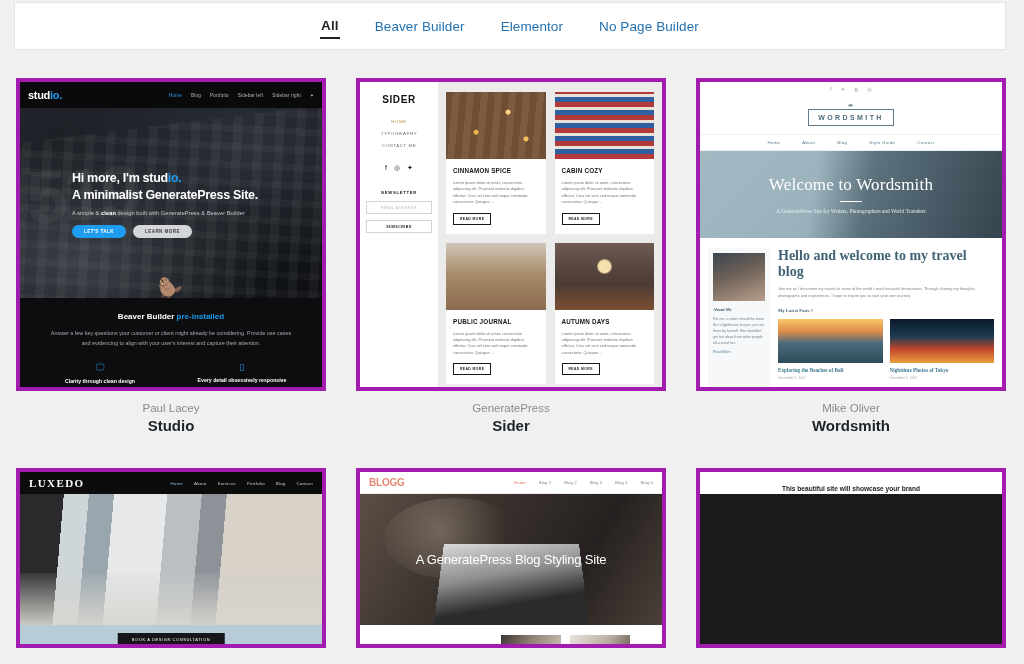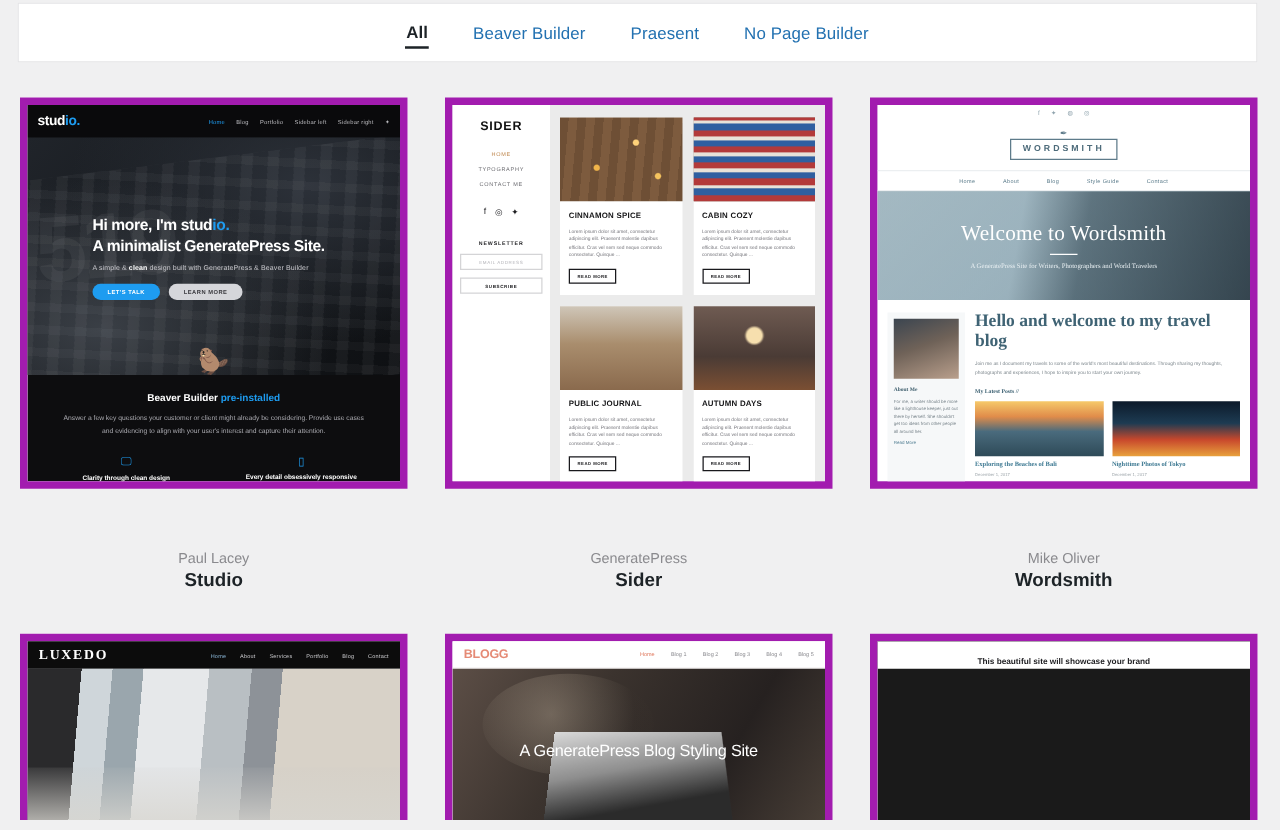--- a/index.html
+++ b/index.html
@@ -37,24 +37,24 @@
   .grid {
     display: grid;
     grid-template-columns: repeat(3, 310px);
     gap: 32px 30px;
     padding: 28px 0 0 16px;
   }
   .card { width: 310px; }
   .thumb {
     width: 310px; height: 313px;
     background: #fff; overflow: hidden; position: relative;
-    border: 6px solid #a21caf;
+    border: 4px solid #a21caf;
   }
   .card.tall .thumb { height: 180px; }
-  .caption { text-align: center; padding-top: 9px; margin-top: 39px; }
+  .caption { text-align: center; padding-top: 9px; }
   .cap-author { font-size: 11.5px; color: #8a8a8e; line-height: 16px; }
   .cap-title { font-size: 15px; color: #1d2327; font-weight: 700; line-height: 20px; }
 
   
   .studio { background: #0d0d0f; width: 100%; height: 100%; position: relative; }
   .st-nav { height: 26px; background: #0a0a0c; display: flex; align-items: center; padding: 0 8px; }
   .st-logo { font-size: 11px; font-weight: 800; color: #fff; letter-spacing: -.3px; }
   .st-logo i { color: #1e9cf0; font-style: normal; }
   .st-nav-links { margin-left: auto; display: flex; gap: 9px; align-items: center; }
   .st-nav-links span { font-size: 4.6px; color: #b9b9bd; letter-spacing: .2px; }
@@ -261,21 +261,21 @@
 </style>
 </head>
 <body>
 
 <div class="viewport">
 <div class="scroll-area">
 
   <div class="filter-bar">
     <div class="filter-item active">All</div>
     <div class="filter-item">Beaver Builder</div>
-    <div class="filter-item">Praesent</div>
+    <div class="filter-item">Elementor</div>
     <div class="filter-item">No Page Builder</div>
   </div>
 
   <div class="grid">
 
     <div class="card">
       <div class="thumb">
         <div class="studio">
           <div class="st-nav">
             <div class="st-logo"><span>stud</span><i>io.</i></div>

